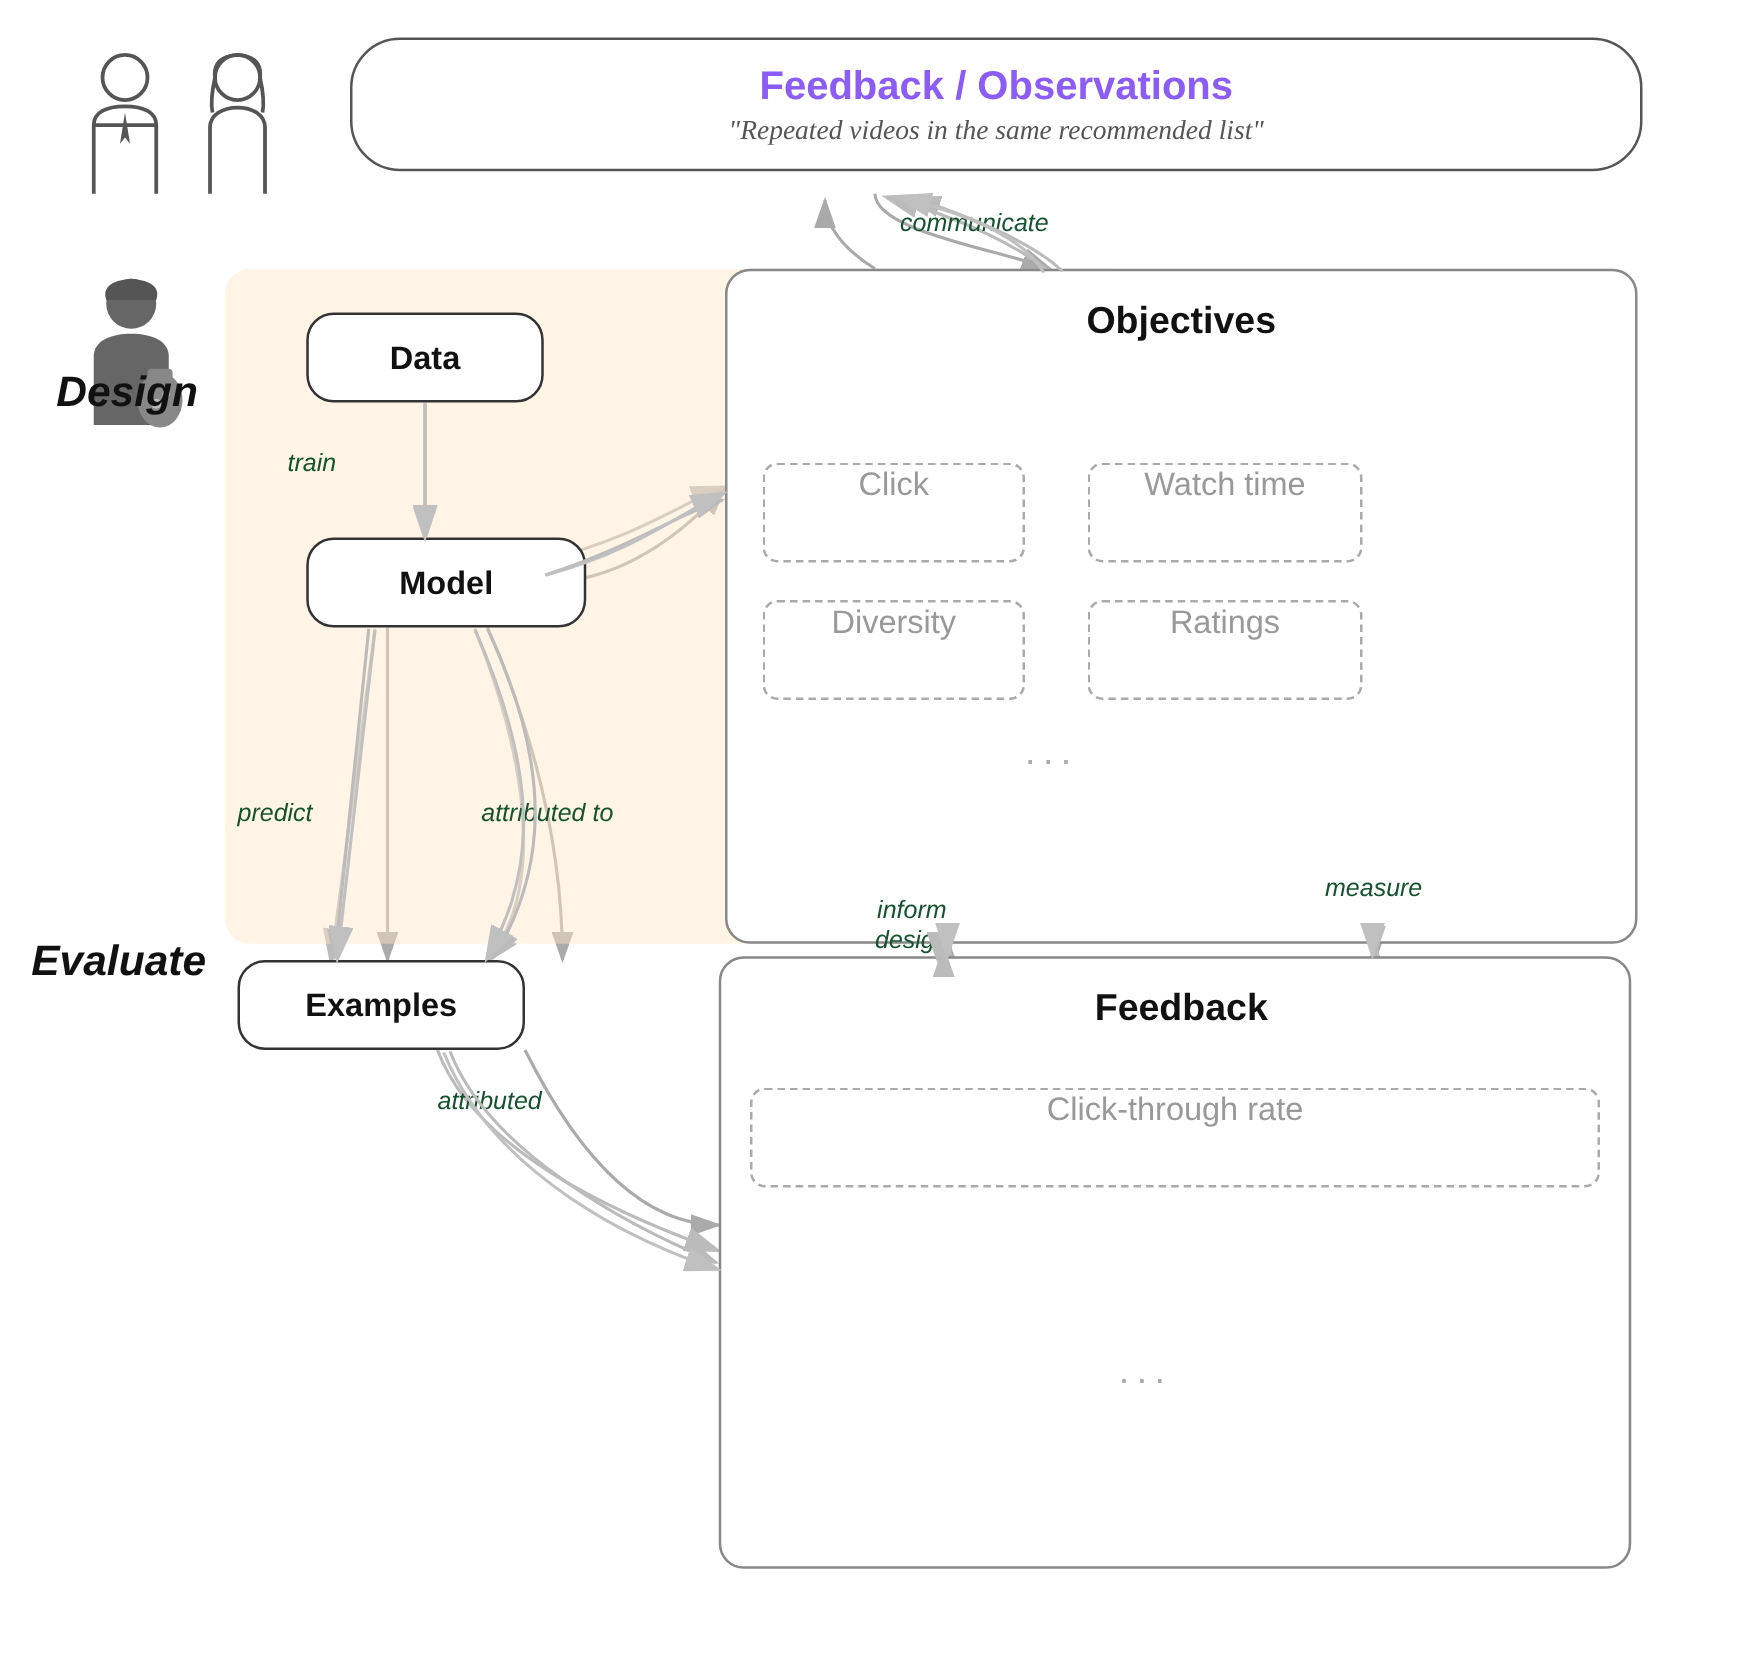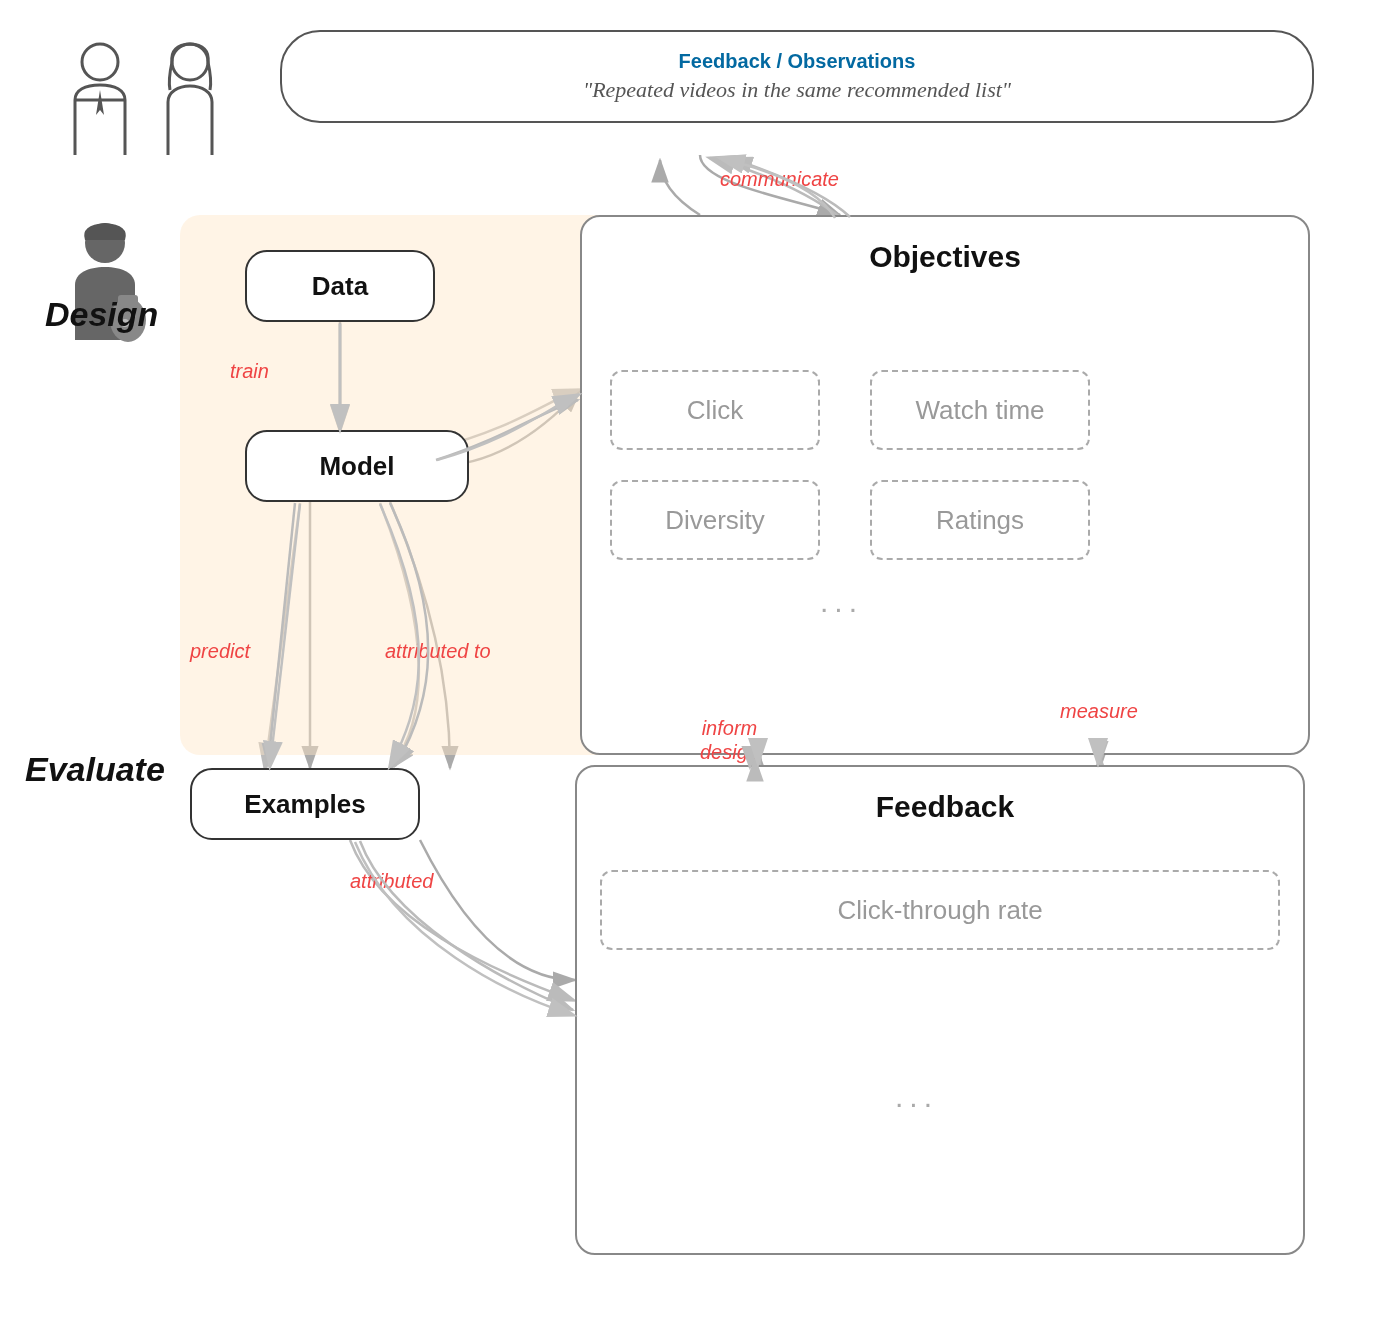--- a/index.html
+++ b/index.html
@@ -24,24 +24,24 @@
       top: 30px;
       left: 280px;
       right: 80px;
       border: 2px solid #555;
       border-radius: 40px;
       padding: 18px 30px;
       text-align: center;
       background: #fff;
     }
     .feedback-title {
-      font-size: 20px;
+      font-size: 32px;
       font-weight: bold;
       font-family: Arial, sans-serif;
-      color: #0369a1;
+      color: #8b5cf6;
     }
     .feedback-subtitle {
       font-size: 22px;
       font-style: italic;
       color: #555;
       margin-top: 4px;
     }
 
     
     .person-icons {
@@ -142,21 +142,20 @@
       font-family: Arial, sans-serif;
       color: #111;
     }
 
     
     .dashed-box {
       position: absolute;
       border: 2px dashed #aaa;
       border-radius: 12px;
       display: flex;
-      align-items: center;
       justify-content: center;
       font-size: 26px;
       color: #999;
       font-family: Arial, sans-serif;
       background: #fff;
     }
     .dobj-click {
       top: 370px;
       left: 610px;
       width: 210px;
@@ -232,21 +231,21 @@
       color: #aaa;
       font-family: Arial, sans-serif;
       letter-spacing: 6px;
     }
 
     
     .arrow-label {
       position: absolute;
       font-size: 20px;
       font-style: italic;
-      color: #ef4444;
+      color: #14532d;
       font-family: Arial, sans-serif;
       text-align: center;
     }
 
     
     .arrows-svg {
       position: absolute;
       top: 0; left: 0;
       width: 1394px;
       height: 1334px;

